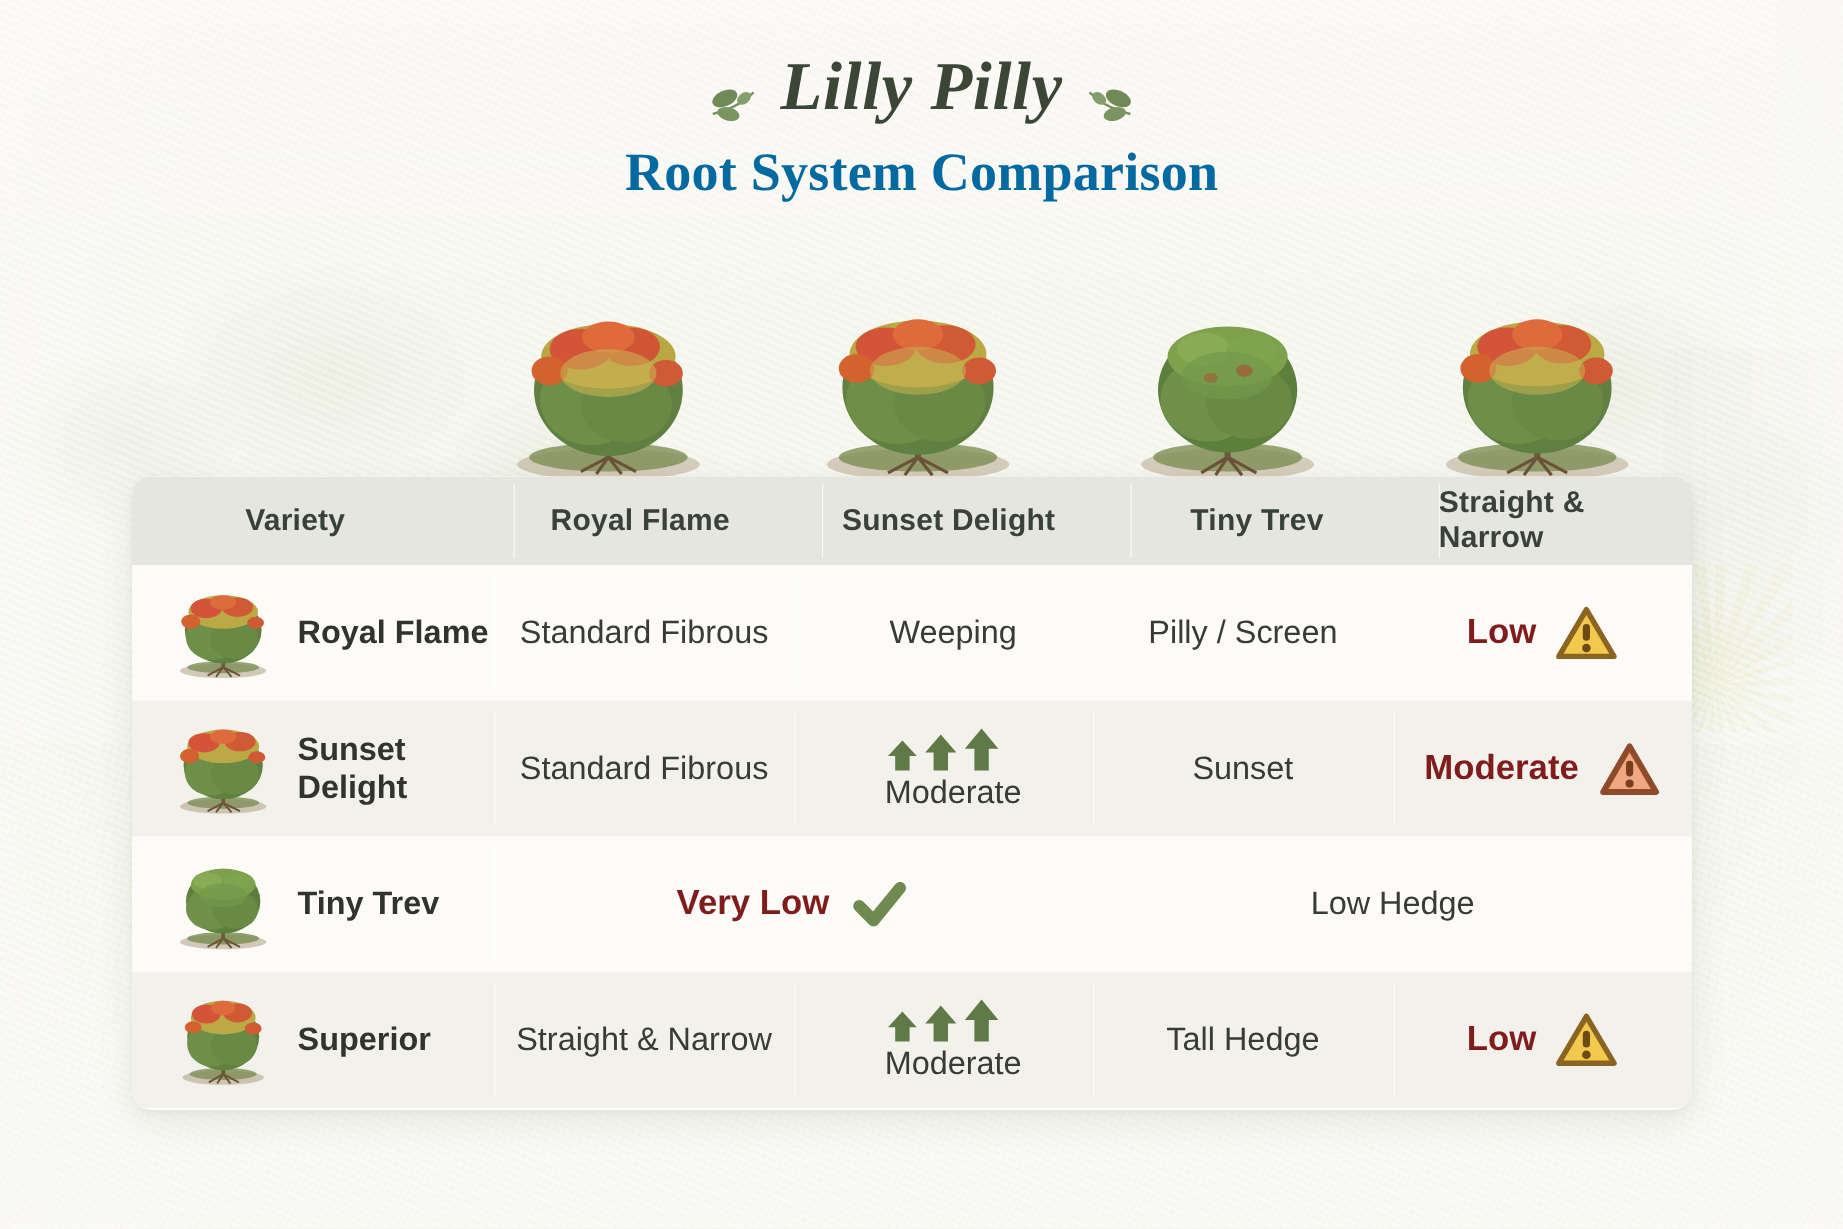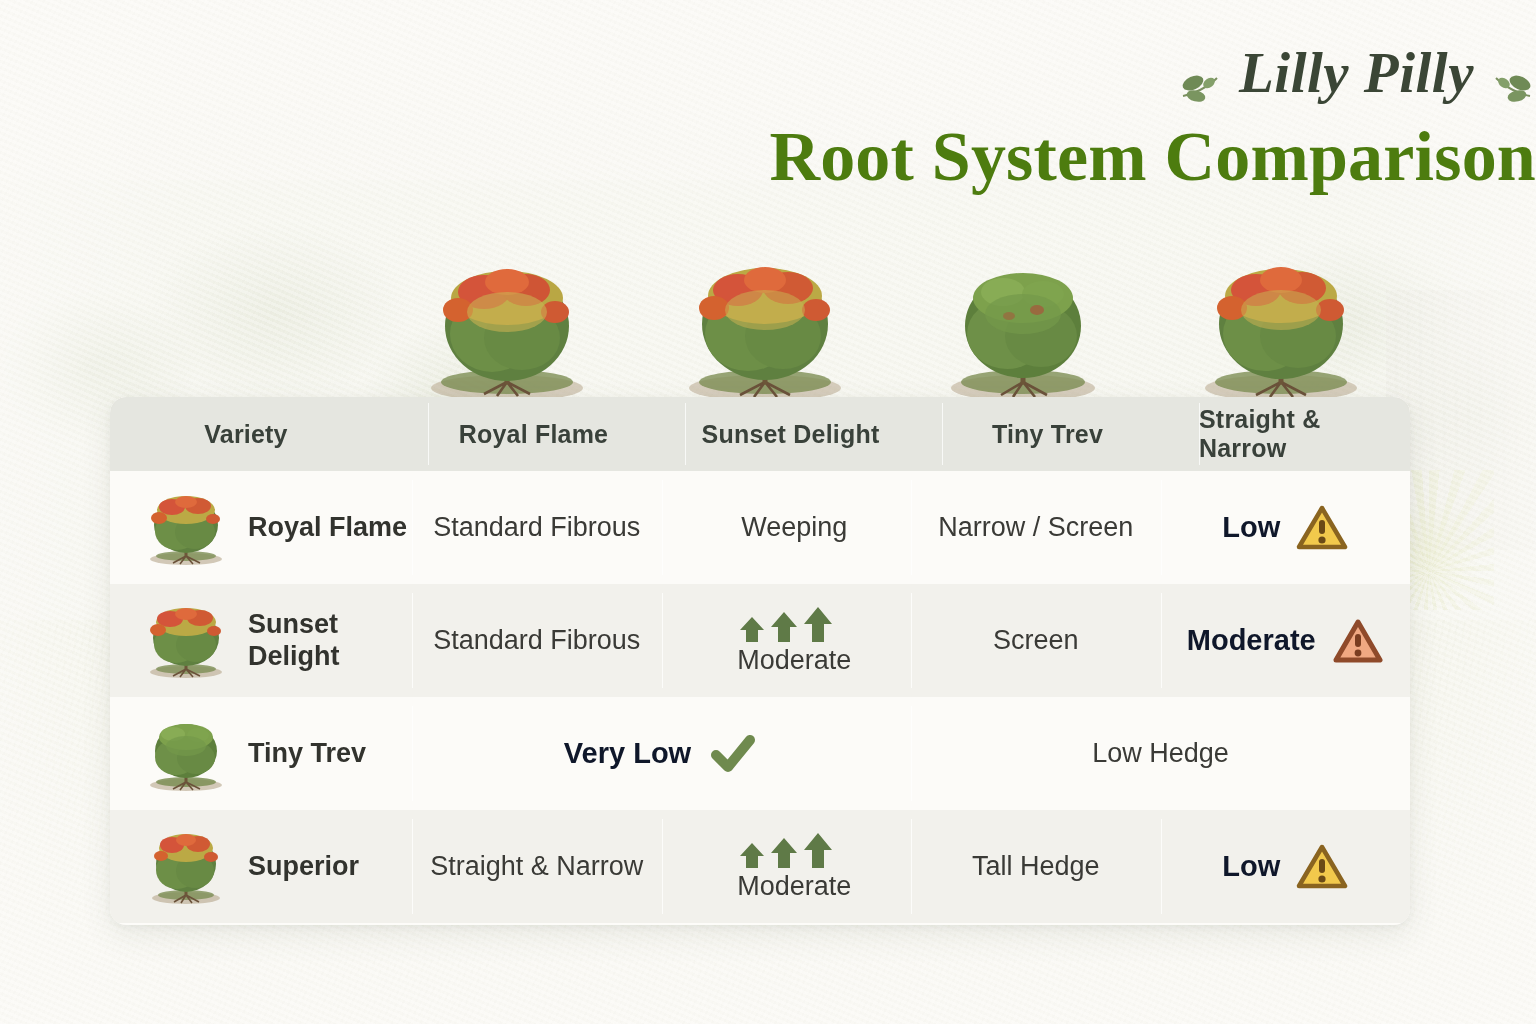--- a/index.html
+++ b/index.html
@@ -42,28 +42,28 @@
       linear-gradient(to bottom, rgba(250,249,245,.92) 0%, rgba(250,249,245,.55) 22%,
         rgba(250,249,245,.42) 55%, rgba(250,249,245,.80) 88%, rgba(250,249,245,.95) 100%),
       linear-gradient(to right, rgba(250,249,245,.80) 0%, rgba(250,249,245,.28) 12%,
         rgba(250,249,245,.25) 88%, rgba(250,249,245,.80) 100%);}
   .bg-paper{position:absolute;inset:0;opacity:.5;
     background:
       repeating-linear-gradient(23deg, rgba(255,255,255,.5) 0 3px, transparent 3px 6px),
       repeating-linear-gradient(-61deg, rgba(176,176,160,.05) 0 2px, transparent 2px 5px);}
 
   
-  .titlewrap{position:absolute;left:0;right:0;top:44px;text-align:right;z-index:5;}
+  .titlewrap{position:absolute;left:0;right:0;top:44px;text-align:center;z-index:5;}
   .kicker{font-family:"Liberation Serif", serif;font-style:italic;font-weight:700;
     font-size:57px;color:#3b4636;letter-spacing:.5px;line-height:1;
     display:inline-flex;align-items:center;gap:18px;}
   .sprig{width:44px;height:34px;display:inline-block;flex:none;}
   .sprig.right{transform:scaleX(-1);}
-  .maintitle{font-family:"Liberation Serif", serif;font-weight:700;font-size:70px;
-    color:#4d7c0f;margin-top:12px;line-height:1.05;letter-spacing:.2px;}
+  .maintitle{font-family:"Liberation Serif", serif;font-weight:700;font-size:45px;
+    color:#0369a1;margin-top:12px;line-height:1.05;letter-spacing:.2px;}
 
   
   .treerow{position:absolute;left:378px;top:258px;width:1032px;height:150px;
     display:flex;z-index:4;}
   .treecell{flex:1;position:relative;}
   .tree-illo{position:absolute;left:50%;transform:translateX(-50%);bottom:0;}
 
   
   .card{position:absolute;left:110px;top:397px;width:1300px;height:528px;
     border-radius:16px;overflow:hidden;z-index:6;
@@ -87,21 +87,21 @@
     font-size:27px;color:#3a3a36;line-height:1.18;}
   .td.variety{justify-content:flex-start;padding-left:30px;gap:16px;}
   .vlabel{font-weight:700;font-size:27px;color:#32332e;text-align:left;line-height:1.15;}
   .thumb{width:92px;height:78px;flex:none;}
 
   .cellstack{display:flex;flex-direction:column;align-items:center;gap:2px;}
   .arrows{display:flex;align-items:flex-end;gap:5px;height:38px;}
   .growth-label{font-size:27px;color:#3a3a36;margin-left:16px;}
 
   .ratecell{display:flex;align-items:center;justify-content:center;gap:16px;}
-  .ratetext{font-weight:700;font-size:29px;color:#0f172a;}
+  .ratetext{font-weight:700;font-size:29px;color:#7f1d1d;}
   .badge{width:52px;height:52px;flex:none;}
 </style>
 </head>
 <body>
 
 <div class="bg">
   <div class="bg-sky"></div>
   <div class="bg-hedge"></div>
   <div class="bg-fence"></div>
   <div class="bg-shrub"></div>
@@ -243,21 +243,21 @@
           <ellipse cx="19" cy="29" rx="8" ry="6" fill="#d4622f"></ellipse>
           <ellipse cx="73" cy="30" rx="7" ry="5" fill="#cf5a33"></ellipse>
         </svg>
       </span>
       <span class="vlabel">Royal Flame</span>
     </div>
     <div class="td col1">Standard Fibrous</div>
     <div class="td col2">
       <span class="growth-label">Weeping</span>
     </div>
-    <div class="td col3">Narrow / Screen</div>
+    <div class="td col3">Pilly / Screen</div>
     <div class="td col4 ratecell">
       <span class="ratetext">Low</span>
       <span class="badge">
         <svg viewBox="0 0 52 52" width="52" height="52">
           <path d="M26 6 L49 45 L3 45 Z" fill="#f2c94c" stroke="#8a6420" stroke-width="4.5" stroke-linejoin="round"></path>
           <rect x="23" y="18" width="6" height="14" rx="3" fill="#6b4a16"></rect>
           <circle cx="26" cy="38" r="3.6" fill="#6b4a16"></circle>
         </svg>
       </span>
     </div>
@@ -294,21 +294,21 @@
           <svg width="28" height="33" viewBox="0 0 28 33">
               <path d="M14 2 L27 17 L20 17 L20 32 L8 32 L8 17 L1 17 Z" fill="#5f7a47"></path>
             </svg>
           <svg width="30" height="38" viewBox="0 0 30 38">
               <path d="M15 2 L29 19 L21 19 L21 37 L9 37 L9 19 L1 19 Z" fill="#5f7a47"></path>
             </svg>
         </span>
         <span class="growth-label">Moderate</span>
       </span>
     </div>
-    <div class="td col3">Screen</div>
+    <div class="td col3">Sunset</div>
     <div class="td col4 ratecell">
       <span class="ratetext">Moderate</span>
       <span class="badge">
         <svg viewBox="0 0 52 52" width="52" height="52">
           <path d="M26 7 L48 45 L4 45 Z" fill="#f0a882" stroke="#8f4a2a" stroke-width="5" stroke-linejoin="round"></path>
           <rect x="23" y="19" width="6" height="13" rx="3" fill="#7a3d20"></rect>
           <circle cx="26" cy="38" r="3.4" fill="#7a3d20"></circle>
         </svg>
       </span>
     </div>

